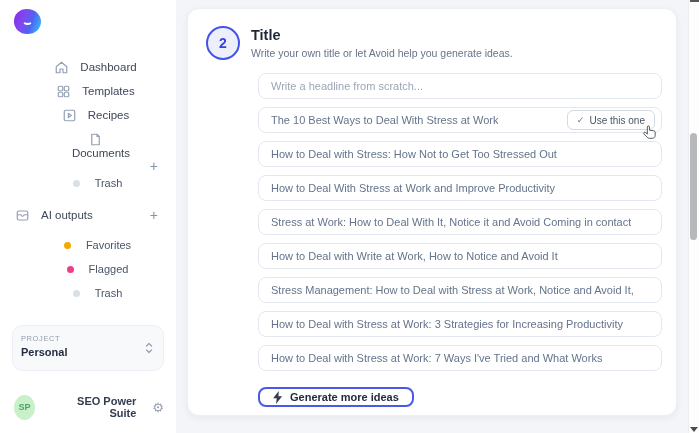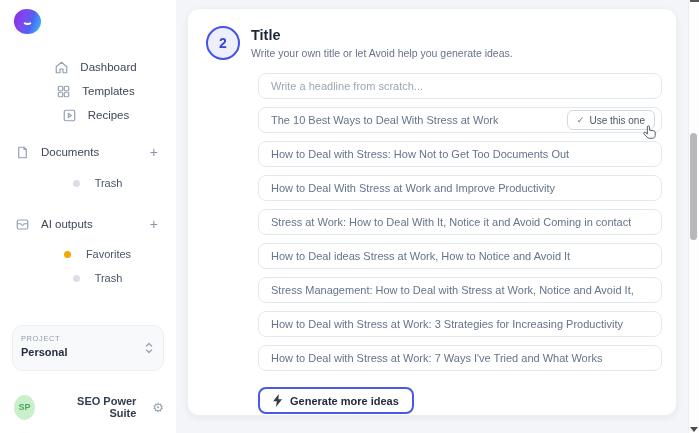--- a/index.html
+++ b/index.html
@@ -15,23 +15,23 @@
           border-radius:48% 52% 50% 50%; }
   .logo .mouth { position:absolute; left:8px; top:9px; width:11px; height:7px;
           border:2px solid #fff; border-top:none; border-left-color:transparent; border-right-color:transparent;
           border-radius:0 0 11px 11px; }
 
   .nav { position:absolute; left:0; top:55px; width:176px; }
   .nav-item, .section-head, .sub-item { display:flex; align-items:center; height:24px; padding-left:15px; cursor:pointer;justify-content:center; }
   .nav-item .lbl, .section-head .lbl, .sub-item .lbl { font-size:11.5px; color:#3D4758; margin-left:11px; }
   .icn { width:15px; height:15px; flex:0 0 15px; display:flex; align-items:center; justify-content:center; }
   .icn svg { display:block; }
-  .gap-a { margin-top:13px; }
+  .gap-a { margin-top:13px;flex-direction:column; }
   .gap-b { margin-top:7px; }
-  .gap-c { margin-top:17px; }
+  .gap-c { margin-top:8px; }
   .gap-d { margin-top:6px; }
   .plus { margin-left:auto; margin-right:18px; font-size:14px; color:#8494AA; line-height:1; }
   .dot { width:7px; height:7px; border-radius:50%; margin-left:4px; flex:0 0 7px; }
   .dot-trash { background:#DADFE6; }
   .dot-fav { background:#F2A900; }
   .dot-flag { background:#EE3D8A; }
   .sub-item .lbl { margin-left:15px; color:#4A5568; font-size:11px; }
 
   .project-card { position:absolute; left:12px; top:325px; width:152px; height:46px;
           background:#F8F9FB; border:1px solid #ECEFF3; border-radius:10px; padding:8px 8px; cursor:pointer; }
@@ -59,21 +59,21 @@
   .headline-input { height:26px; border:1px solid #E3E8F0; border-radius:8px; padding:0 12px;
           font-family:"Liberation Sans",sans-serif; font-size:11px; color:#3D4758; outline:none; width:100%; }
   .headline-input::placeholder { color:#9CA6B6; }
   .srow { height:26px; border:1px solid #E3E8F0; border-radius:8px; display:flex; align-items:center;
           padding:0 6px 0 12px; background:#fff; cursor:pointer; }
   .srow-text { font-size:11px; color:#64748B; white-space:nowrap; overflow:hidden; }
   .use-btn { margin-left:auto; height:20px; border:1px solid #D4DAE3; border-radius:6px; background:#fff;
           font-family:"Liberation Sans",sans-serif; font-size:10px; color:#4B5565; padding:0 9px;
           display:flex; align-items:center; gap:5px; cursor:pointer; white-space:nowrap; }
   .use-btn .chk { font-size:9px; color:#6B7686; }
-  .gen-btn { margin-top:8px; align-self:flex-start; height:27px; border:2px solid #4A59E8; border-radius:8px;
+  .gen-btn { margin-top:8px; align-self:flex-start; height:20px; border:2px solid #4A59E8; border-radius:8px;
           background:#fff; font-family:"Liberation Sans",sans-serif; font-size:11px; font-weight:bold; color:#222C3E;
           padding:0 13px; display:flex; align-items:center; gap:7px; cursor:pointer; }
 
   
   .scrollbar { position:absolute; right:0; top:0; width:11px; height:433px; background:#FDFDFD; border-left:1px solid #EDEDED; }
   .scroll-top-cap { position:absolute; right:0; top:0; width:9px; height:2px; background:#55585C; }
   .scroll-thumb { position:absolute; right:2px; top:133px; width:7px; height:107px; background:#B6B8BC; border-radius:4px; cursor:pointer; }
   .scroll-down-arrow { position:absolute; right:1px; bottom:1px; width:0; height:0;
           border-left:4px solid transparent; border-right:4px solid transparent; border-top:5px solid #4A4E54; }
 
@@ -140,20 +140,24 @@
               <rect x="3" y="4" width="14" height="12" rx="2"></rect>
               <path d="M3 9h5c0 1.2.9 2 2 2s2-.8 2-2h5"></path>
             </svg>
         </span>
         <span class="lbl">AI outputs</span>
         <span class="plus">+</span>
       </div>
       <div class="sub-item gap-d">
         <span class="dot dot-fav"></span>
         <span class="lbl">Favorites</span>
+      </div>
+      <div class="sub-item">
+        <span class="dot dot-flag"></span>
+        <span class="lbl">Flagged</span>
       </div>
       <div class="sub-item">
         <span class="dot dot-trash"></span>
         <span class="lbl">Trash</span>
       </div>
     </nav>
 
     <div class="project-card">
       <div class="project-label">PROJECT</div>
       <div class="project-value">Personal</div>
@@ -184,30 +188,30 @@
         <input class="headline-input" type="text" placeholder="Write a headline from scratch..." style="">
 
         <div class="srow">
           <span class="srow-text">The 10 Best Ways to Deal With Stress at Work</span>
           <button class="use-btn">
             <span class="chk">✓</span>
             <span>Use this one</span>
           </button>
         </div>
         <div class="srow">
-          <span class="srow-text">How to Deal with Stress: How Not to Get Too Documents Out</span>
+          <span class="srow-text">How to Deal with Stress: How Not to Get Too Stressed Out</span>
         </div>
         <div class="srow">
           <span class="srow-text">How to Deal With Stress at Work and Improve Productivity</span>
         </div>
         <div class="srow">
           <span class="srow-text">Stress at Work: How to Deal With It, Notice it and Avoid Coming in contact</span>
         </div>
         <div class="srow">
-          <span class="srow-text">How to Deal ideas Stress at Work, How to Notice and Avoid It</span>
+          <span class="srow-text">How to Deal with Write at Work, How to Notice and Avoid It</span>
         </div>
         <div class="srow">
           <span class="srow-text">Stress Management: How to Deal with Stress at Work, Notice and Avoid It,</span>
         </div>
         <div class="srow">
           <span class="srow-text">How to Deal with Stress at Work: 3 Strategies for Increasing Productivity</span>
         </div>
         <div class="srow">
           <span class="srow-text">How to Deal with Stress at Work: 7 Ways I've Tried and What Works</span>
         </div>

